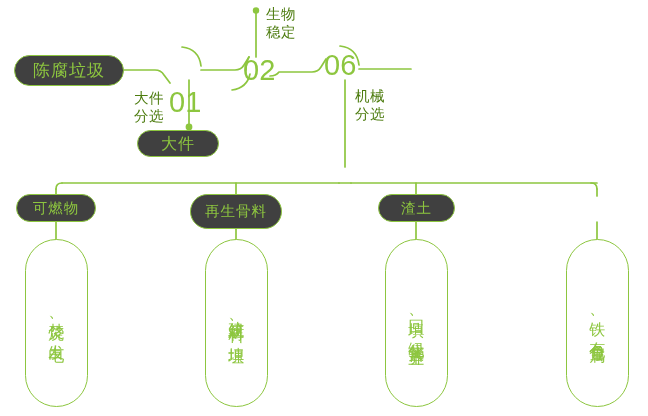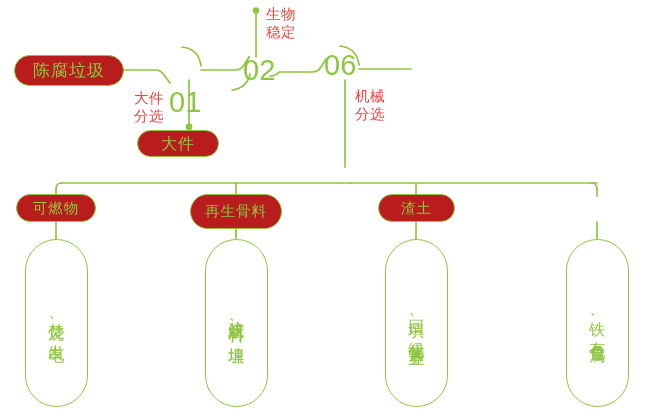--- a/index.html
+++ b/index.html
@@ -25,21 +25,21 @@
     height: 416px;
   }
 
   
   .pill {
     position: absolute;
     box-sizing: border-box;
     border: 1.6px solid #8dc63f;
     border-radius: 999px;
     color: #8dc63f;
-    background: #b91c1c;
+    background: #404040;
     display: flex;
     align-items: center;
     justify-content: center;
     letter-spacing: 1px;
     white-space: nowrap;
     line-height: 1;
   }
   .pill-source {
     font-size: 17px;
   }
@@ -57,21 +57,21 @@
     font-size: 29px;
     line-height: 1;
     letter-spacing: 0px;
     font-weight: 400;
     white-space: nowrap;
   }
 
   
   .annot {
     position: absolute;
-    color: #ef4444;
+    color: #4d7c0f;
     font-size: 14.5px;
     line-height: 1.22;
     white-space: nowrap;
     letter-spacing: 0.5px;
   }
 
   
   .vbox {
     position: absolute;
     box-sizing: border-box;

